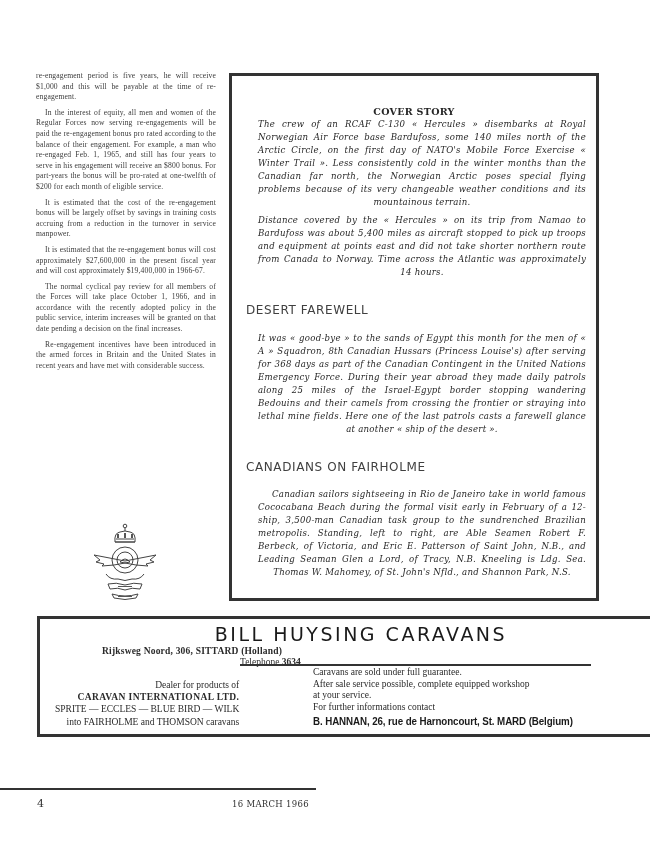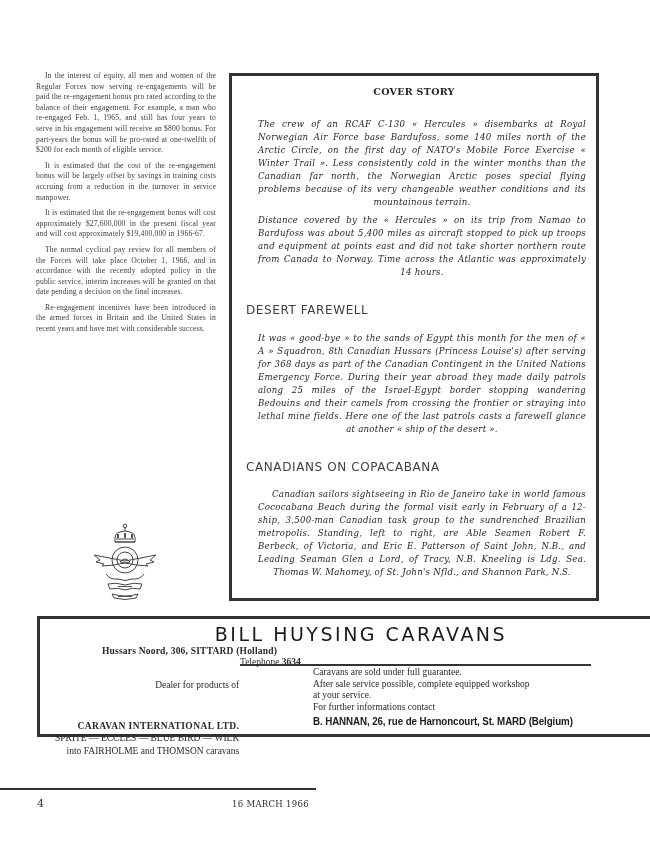--- a/index.html
+++ b/index.html
@@ -47,21 +47,21 @@
     top: 73px;
     width: 370px;
     height: 528px;
     border: 3px solid #333;
     box-sizing: border-box;
     font-family: "DejaVu Serif", serif;
     color: #262626;
   }
   .cover-title {
     position: absolute;
-    top: 10px;
+    top: 30px;
     left: 0;
     right: 0;
     text-align: center;
     font-family: "DejaVu Serif", serif;
     font-weight: bold;
     font-size: 9.5px;
     letter-spacing: 0.3px;
   }
   .italic-block {
     position: absolute;
@@ -143,21 +143,20 @@
     top: 60px;
     left: 15px;
     font-family: "Liberation Serif", serif;
     font-size: 9.5px;
     line-height: 12.2px;
     text-align: right;
   }
   .ad-left .strong {
     font-weight: bold;
     letter-spacing: 0.4px;
-    margin-top: 29px;
   }
   .ad-right {
     position: absolute;
     top: 48px;
     left: 273px;
     font-family: "Liberation Serif", serif;
     font-size: 9.5px;
     line-height: 11.6px;
   }
   .ad-contact {
@@ -196,20 +195,21 @@
     font-family: "DejaVu Serif", serif;
     font-size: 8.5px;
     letter-spacing: 0.3px;
     color: #333;
   }
 </style>
 </head>
 <body>
 
 <div class="left-col">
+  <p class="first">re-engagement period is five years, he will receive $1,000 and this will be payable at the time of re-engagement.</p>
   <p>In the interest of equity, all men and women of the Regular Forces now serving re-engagements will be paid the re-engagement bonus pro rated according to the balance of their engagement. For example, a man who re-engaged Feb. 1, 1965, and still has four years to serve in his engagement will receive an $800 bonus. For part-years the bonus will be pro-rated at one-twelfth of $200 for each month of eligible service.</p>
   <p>It is estimated that the cost of the re-engagement bonus will be largely offset by savings in training costs accruing from a reduction in the turnover in service manpower.</p>
   <p>It is estimated that the re-engagement bonus will cost approximately $27,600,000 in the present fiscal year and will cost approximately $19,400,000 in 1966-67.</p>
   <p>The normal cyclical pay review for all members of the Forces will take place October 1, 1966, and in accordance with the recently adopted policy in the public service, interim increases will be granted on that date pending a decision on the final increases.</p>
   <p>Re-engagement incentives have been introduced in the armed forces in Britain and the United States in recent years and have met with considerable success.</p>
 </div>
 
 <div class="emblem">
   <svg width="70" height="80" viewBox="0 0 70 80">
     <g fill="none" stroke="#444" stroke-width="1">
@@ -243,27 +243,27 @@
 </div>
 
 <div class="story-box">
   <div class="cover-title">COVER STORY</div>
   <div class="italic-block cover-p1">The crew of an RCAF C-130 « Hercules » disembarks at Royal Norwegian Air Force base Bardufoss, some 140 miles north of the Arctic Circle, on the first day of NATO's Mobile Force Exercise « Winter Trail ». Less consistently cold in the winter months than the Canadian far north, the Norwegian Arctic poses special flying problems because of its very changeable weather conditions and its mountainous terrain.</div>
   <div class="italic-block cover-p2">Distance covered by the « Hercules » on its trip from Namao to Bardufoss was about 5,400 miles as aircraft stopped to pick up troops and equipment at points east and did not take shorter northern route from Canada to Norway. Time across the Atlantic was approximately 14 hours.</div>
 
   <div class="section-heading desert-heading">DESERT FAREWELL</div>
   <div class="italic-block desert-p">It was « good-bye » to the sands of Egypt this month for the men of « A » Squadron, 8th Canadian Hussars (Princess Louise's) after serving for 368 days as part of the Canadian Contingent in the United Nations Emergency Force. During their year abroad they made daily patrols along 25 miles of the Israel-Egypt border stopping wandering Bedouins and their camels from crossing the frontier or straying into lethal mine fields. Here one of the last patrols casts a farewell glance at another « ship of the desert ».</div>
 
-  <div class="section-heading copa-heading">CANADIANS ON COPACABANA</div>
+  <div class="section-heading copa-heading">CANADIANS ON FAIRHOLME</div>
   <div class="italic-block copa-p">Canadian sailors sightseeing in Rio de Janeiro take in world famous Cococabana Beach during the formal visit early in February of a 12-ship, 3,500-man Canadian task group to the sundrenched Brazilian metropolis. Standing, left to right, are Able Seamen Robert F. Berbeck, of Victoria, and Eric E. Patterson of Saint John, N.B., and Leading Seaman Glen a Lord, of Tracy, N.B. Kneeling is Ldg. Sea. Thomas W. Mahomey, of St. John's Nfld., and Shannon Park, N.S.</div>
 </div>
 
 <div class="ad-box">
   <div class="ad-title">BILL HUYSING CARAVANS</div>
-  <div class="ad-address">Hussars Noord, 306, SITTARD (Holland)</div>
+  <div class="ad-address">Rijksweg Noord, 306, SITTARD (Holland)</div>
   <div class="ad-phone">
     <span>Telephone</span>
     <b>3634</b>
   </div>
   <div class="ad-rule"></div>
 
   <div class="ad-left">
     <div>Dealer for products of</div>
     <div class="strong">CARAVAN INTERNATIONAL LTD.</div>
     <div>SPRITE — ECCLES — BLUE BIRD — WILK</div>

